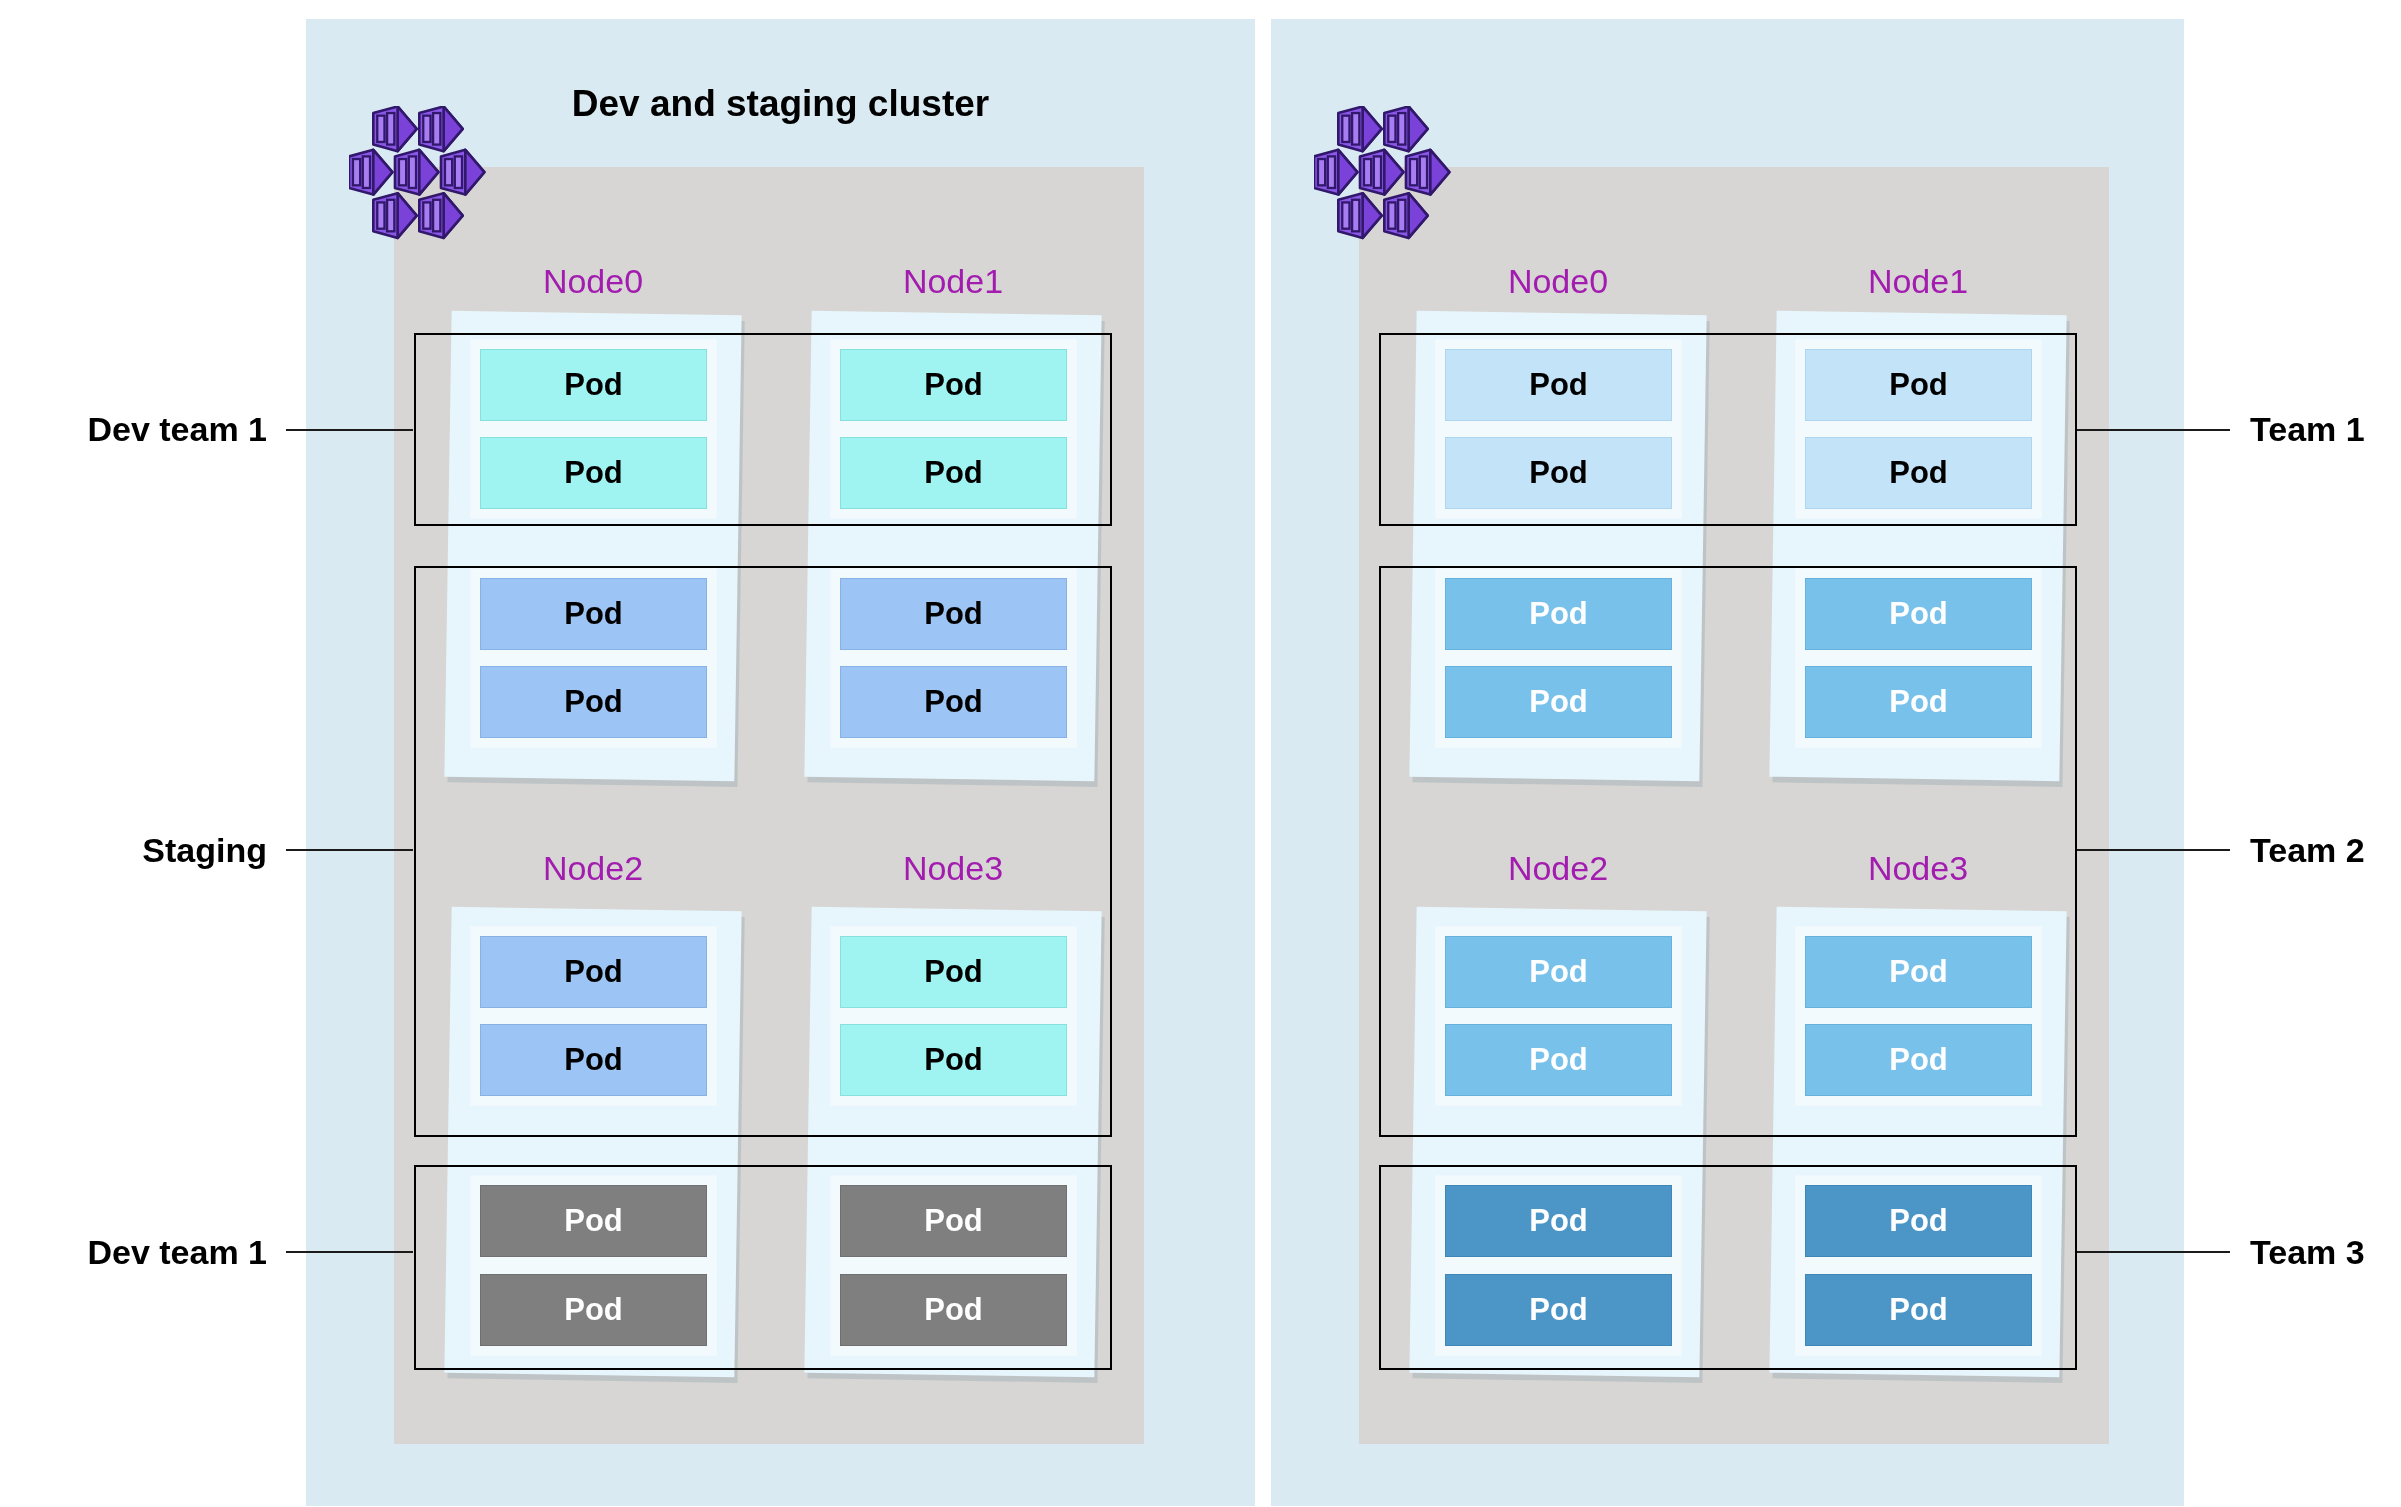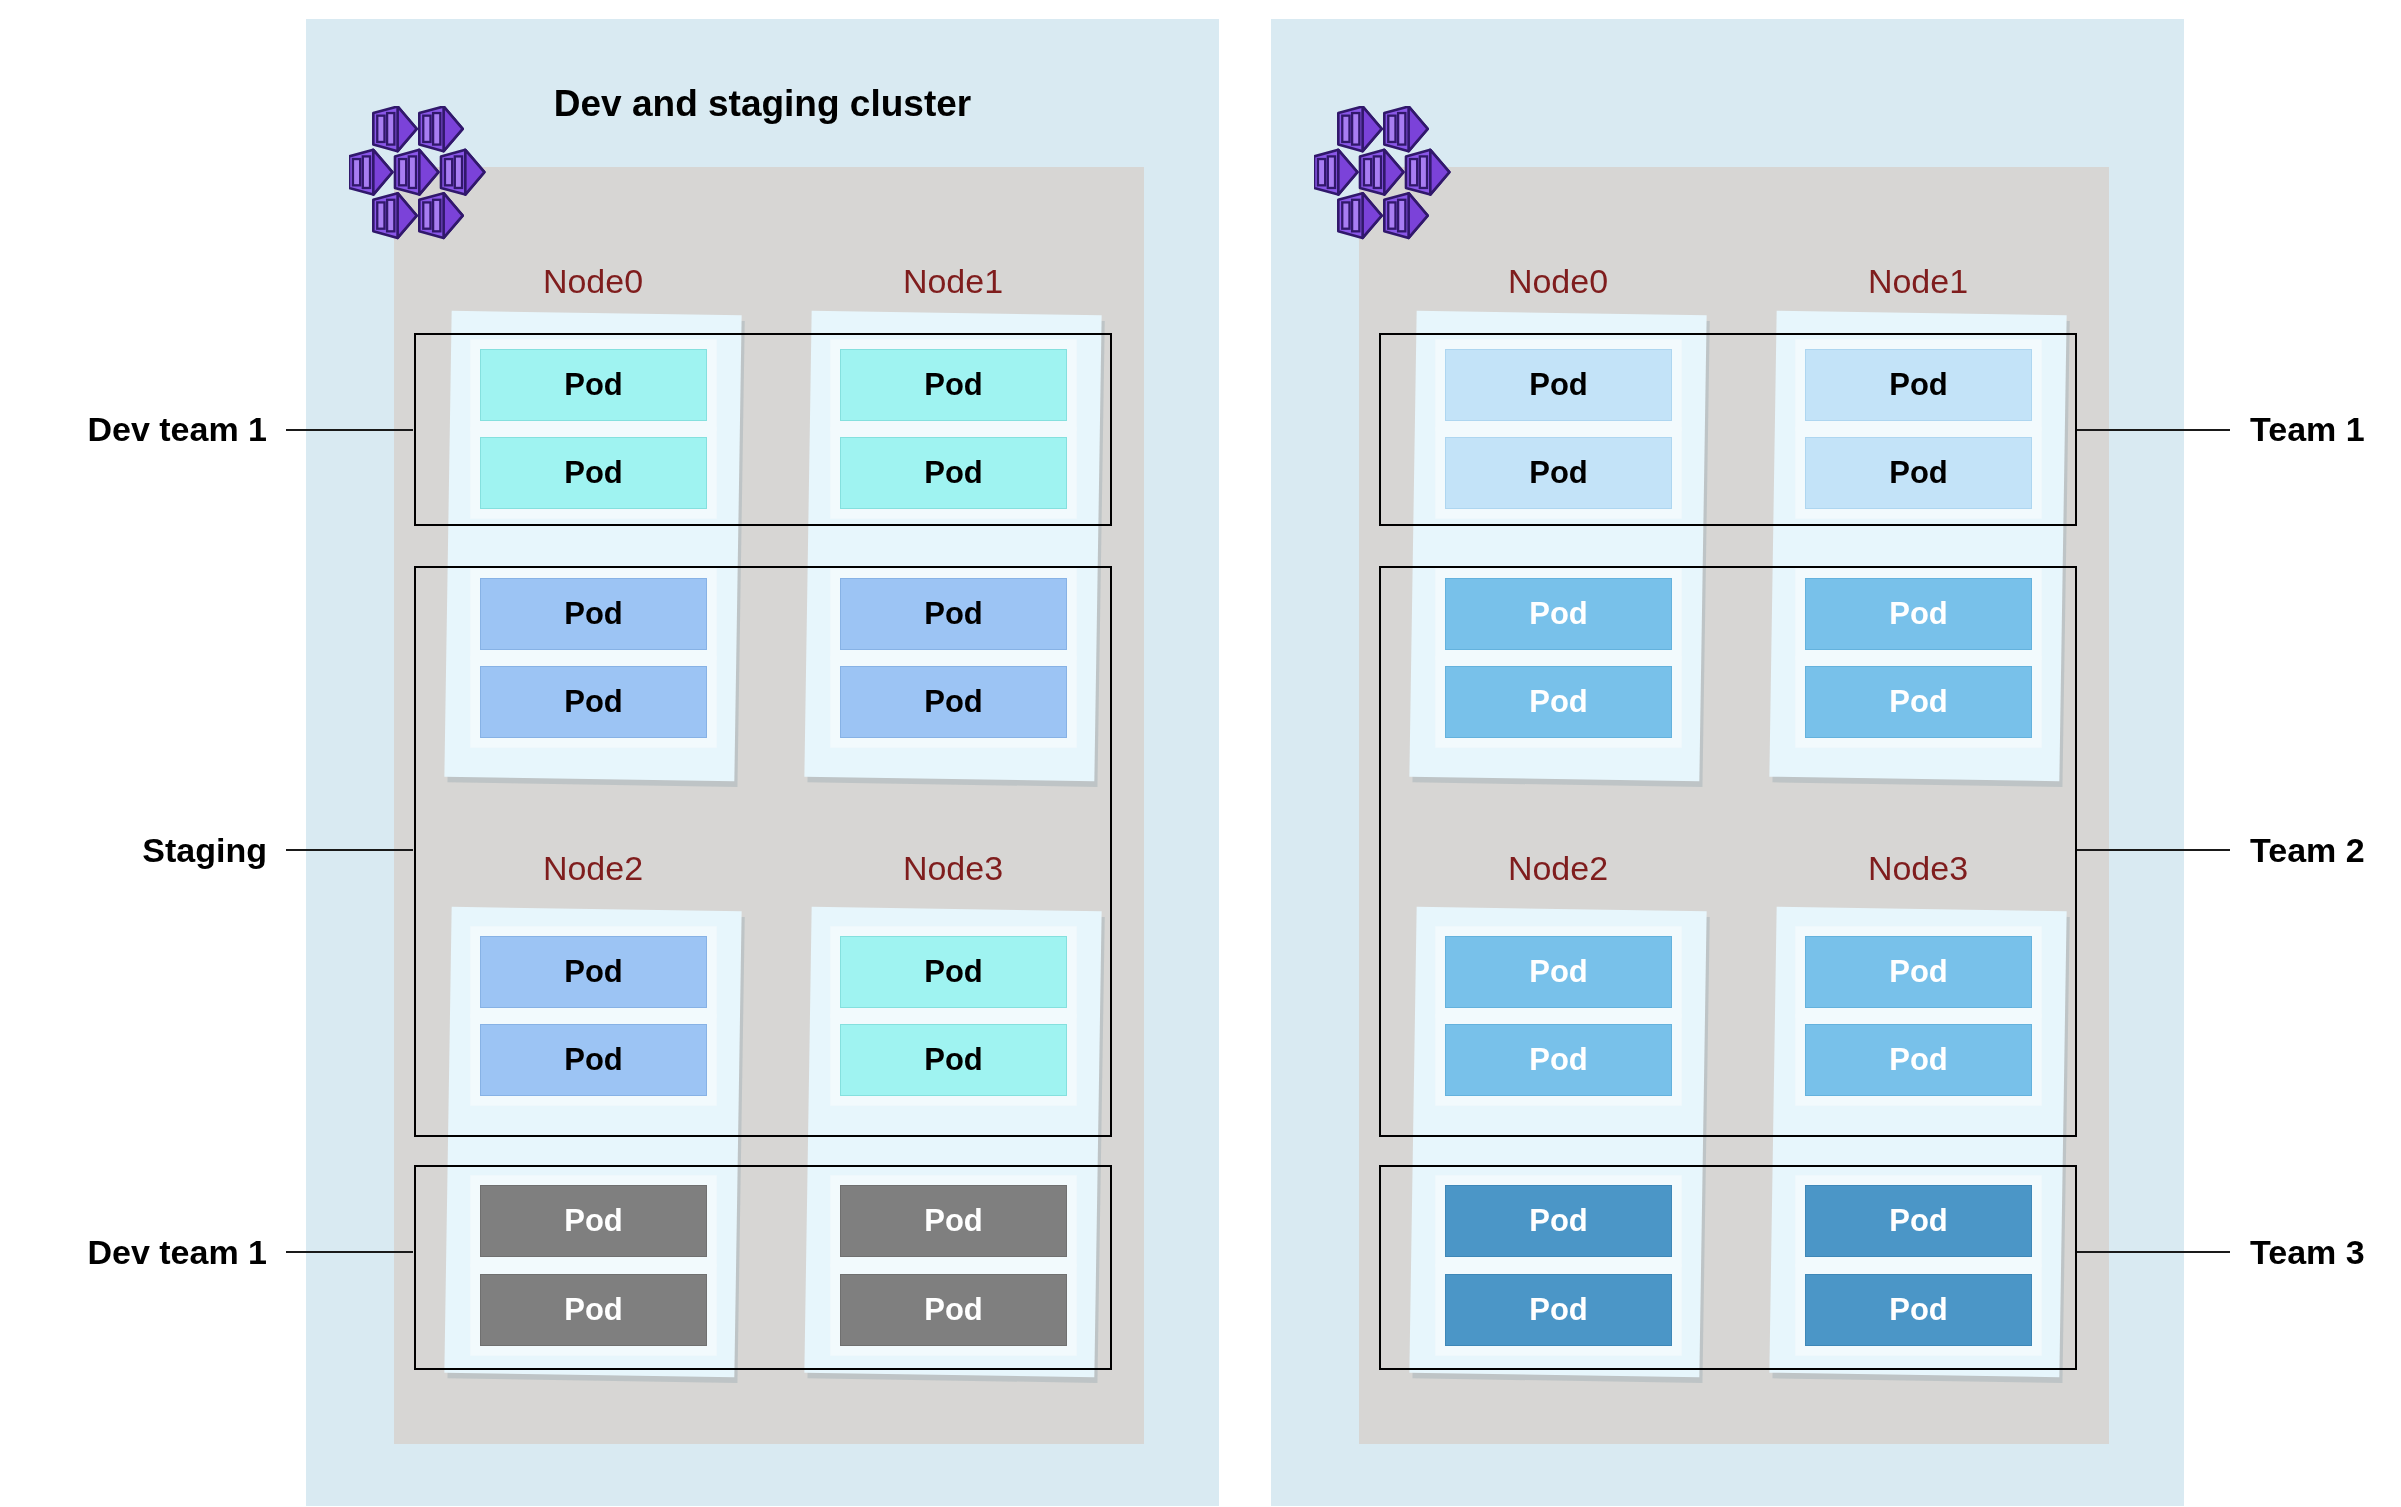--- a/index.html
+++ b/index.html
@@ -11,21 +11,21 @@
   .cluster-title{position:absolute;top:64px;left:0;width:100%;text-align:center;
       font-size:37px;font-weight:700;color:#000;}
   .nodepool{position:absolute;left:88px;top:148px;width:750px;height:1277px;background:#d7d6d4;}
 
   .node-col{position:absolute;width:290px;height:466px;background:#e7f6fc;
       transform:rotate(0.9deg);box-shadow:3.2px 5.6px 0 rgba(125,150,162,0.28);}
   .col-a{left:142px;} .col-b{left:502px;}
   .col-top{top:294px;} .col-bot{top:890px;}
 
   .node-label{position:absolute;width:290px;height:43px;line-height:43px;text-align:center;
-      font-size:34px;font-weight:400;color:#7f1d1d;}
+      font-size:34px;font-weight:400;color:#a21caf;}
 
   .team-box{position:absolute;left:108px;width:698px;border:2.4px solid #000;
       box-sizing:border-box;background:transparent;}
   .tb1{top:314px;height:193px;}
   .tb2{top:547px;height:571px;}
   .tb3{top:1146px;height:205px;}
 
   .pod{position:absolute;width:227px;height:72px;box-sizing:border-box;
       display:flex;align-items:center;justify-content:center;
       font-size:31px;font-weight:700;box-shadow:0 0 0 9.7px #f2fafd;}
@@ -49,21 +49,21 @@
   .cn-left{left:286px;width:127px;}
   .cn-right{left:2077px;width:153px;}
 
   .aks-icon{position:absolute;left:43px;top:87px;}
 </style>
 </head>
 <body>
 
 <div class="canvas">
 
-  <section class="cluster" style="left:306px;">
+  <section class="cluster" style="left:306px;padding-left:36px;">
     <div class="cluster-title">Dev and staging cluster</div>
     <div class="nodepool"></div>
 
     <svg class="aks-icon" width="138" height="135" viewBox="0 0 210 204">
       <g transform="translate(37,0)">
           <polygon points="0,10 37,0 66,34 37,68 0,58" fill="#8a57e8" stroke="#31186b" stroke-width="4" stroke-linejoin="round"></polygon>
           <polygon points="37,0 66,34 37,68" fill="#7b42d9" stroke="#31186b" stroke-width="4" stroke-linejoin="round"></polygon>
           <rect x="6" y="14" width="11" height="40" fill="#a87df2" stroke="#31186b" stroke-width="3.5"></rect>
           <rect x="21" y="10" width="11" height="48" fill="#a87df2" stroke="#31186b" stroke-width="3.5"></rect>
         </g>

